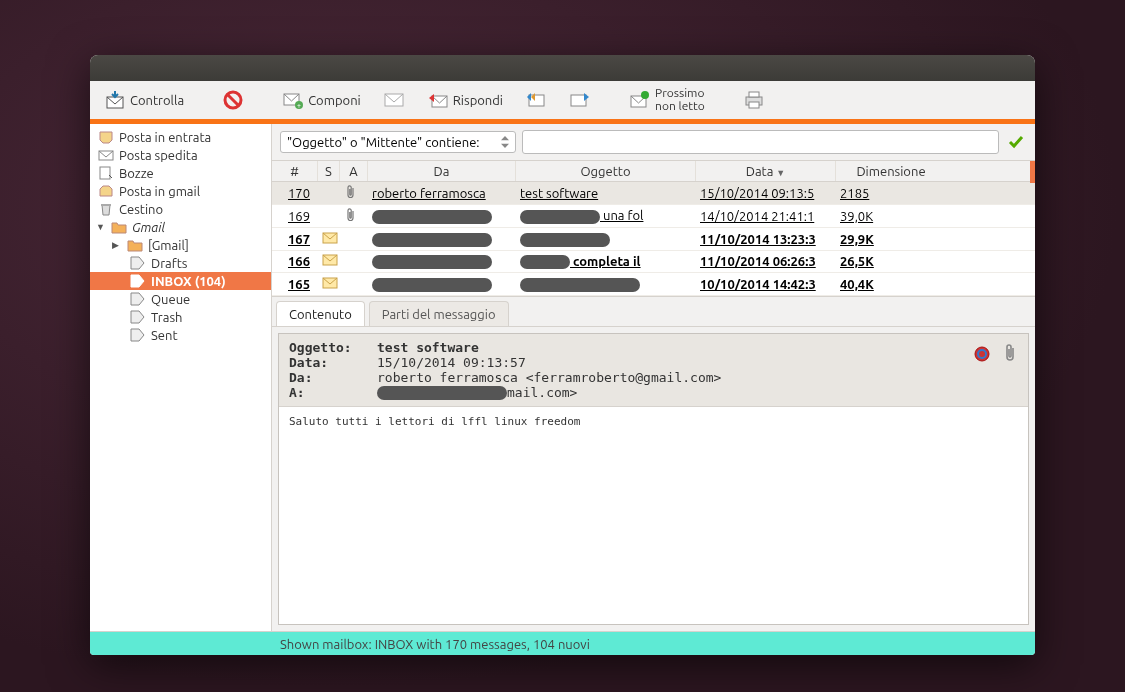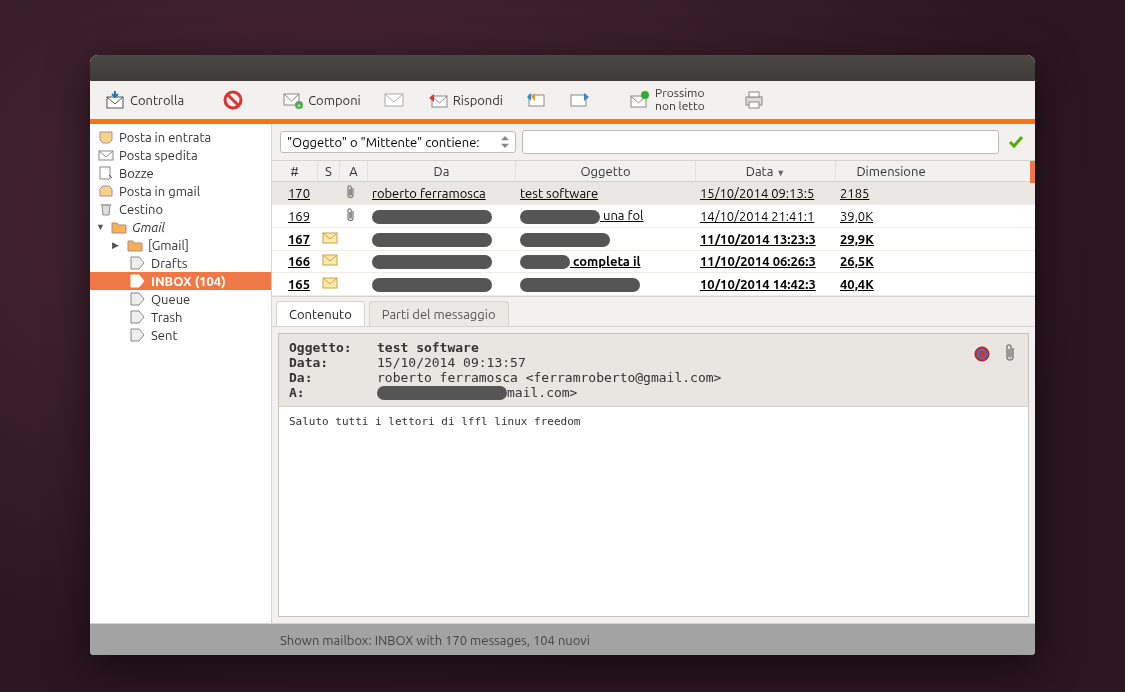--- a/index.html
+++ b/index.html
@@ -68,21 +68,21 @@
   .redact{display:inline-block;height:14px;background:#555;border-radius:7px;vertical-align:middle;}
   .tabs{display:flex;border-bottom:1px solid #d6d2cd;background:#f2f1f0;padding-top:4px;}
   .tab{padding:5px 12px;border:1px solid #d6d2cd;border-bottom:none;background:#ece9e5;margin-left:4px;border-radius:4px 4px 0 0;color:#555;}
   .tab.active{background:#fff;color:#222;}
   .msgview{flex:1;background:#fff;margin:6px;border:1px solid #c7c3be;display:flex;flex-direction:column;overflow:hidden;}
   .msghdr{background:#e9e6e1;padding:6px 10px;font-family:"DejaVu Sans Mono",monospace;font-size:13px;color:#333;border-bottom:1px solid #d6d2cd;position:relative;}
   .msghdr .hrow{display:flex;}
   .msghdr .hlabel{width:88px;font-weight:bold;}
   .msghdr .hicons{position:absolute;right:10px;top:10px;display:flex;gap:10px;}
   .msgbody{flex:1;padding:8px 10px;font-family:"DejaVu Sans Mono",monospace;font-size:11px;color:#333;border-radius:23px;}
-  .statusbar{height:32px;background:#a3a3a3;border-top:1px solid #d6d2cd;display:flex;align-items:center;padding:0 10px 0 190px;color:#444;font-size:13px;}
+  .statusbar{height:24px;background:#5eead4;border-top:1px solid #d6d2cd;display:flex;align-items:center;padding:0 10px 0 190px;color:#444;font-size:13px;}
   .orangebar{position:absolute;right:0;top:0;width:5px;height:22px;background:#f07746;}
   .listwrap{position:relative;}
   .clip{width:12px;height:14px;}
   .envnew{width:16px;height:12px;}
 </style>
 </head>
 <body>
 
 <div class="window">
   <div class="titlebar">

